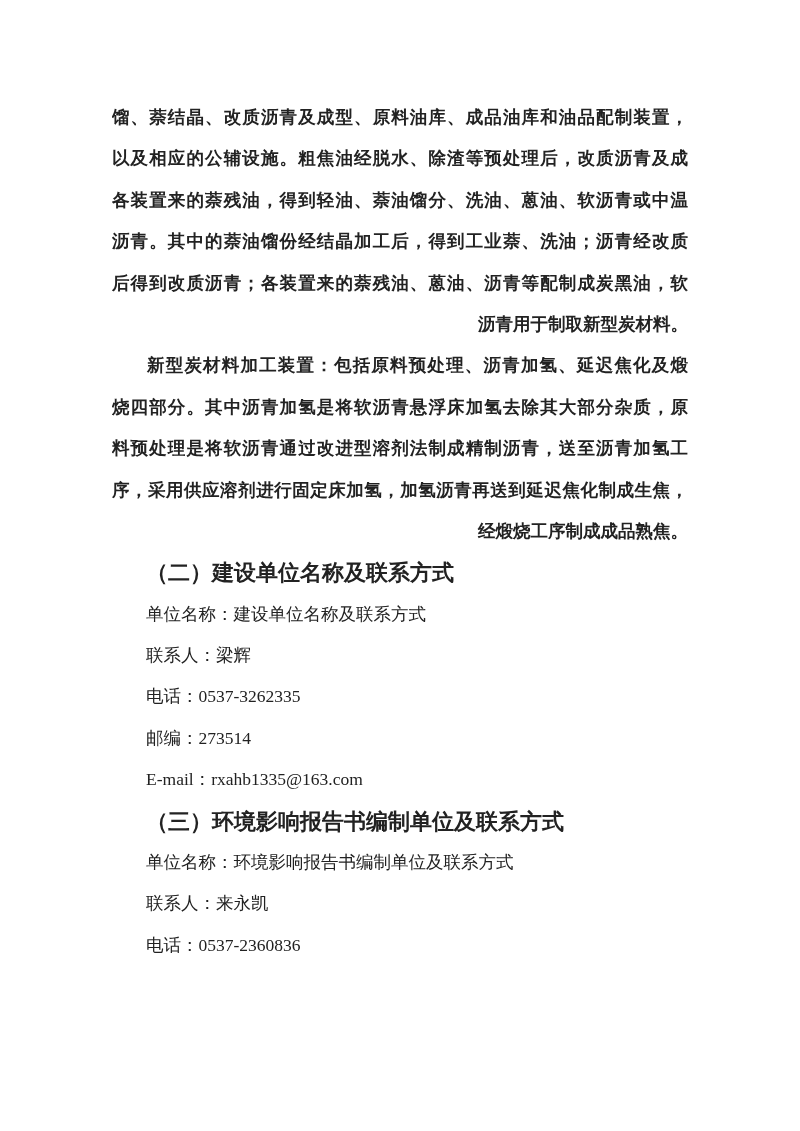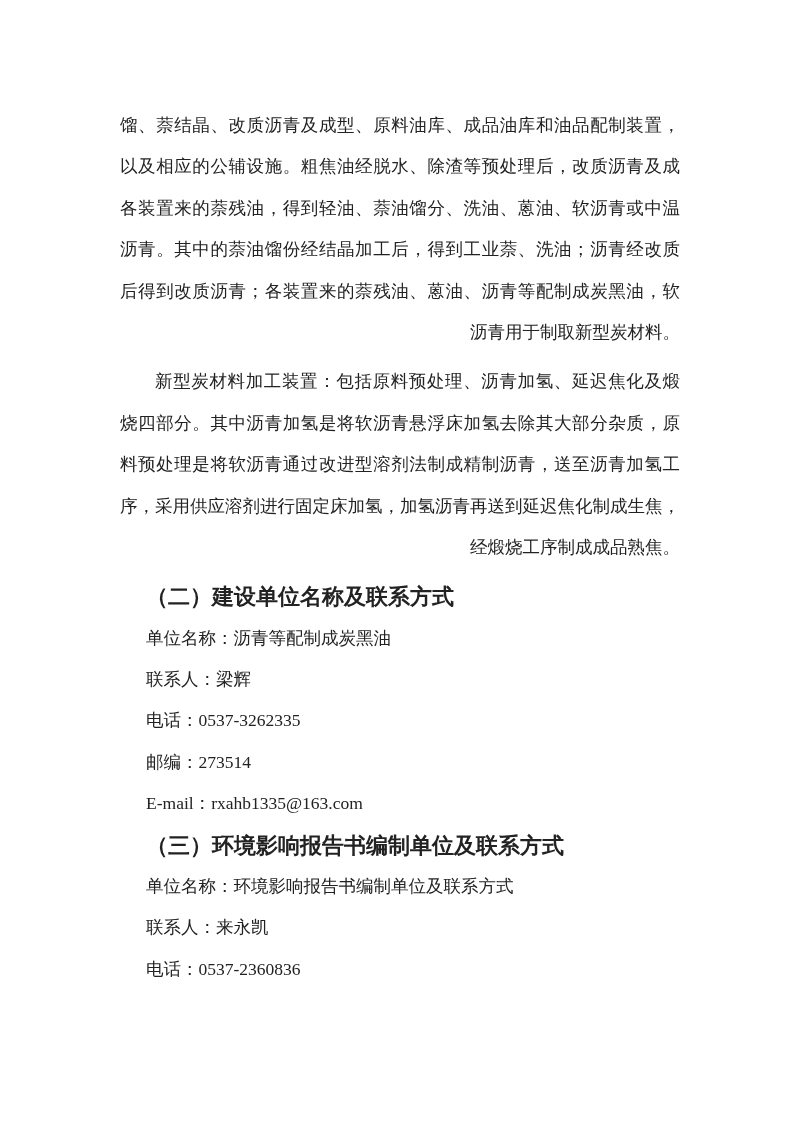--- a/index.html
+++ b/index.html
@@ -48,22 +48,23 @@
     overflow: hidden;
   }
   .item {
     display: block;
     height: 41.4px;
     line-height: 41.4px;
     padding-left: 34px;
     overflow: hidden;
   }
   p.para {
-    margin: 8px;
+    margin: 0;
     padding: 0;
+    font-weight: bold;
   }
 </style>
 </head>
 <body>
 
 <div class="page">
   <div class="content">
 
     <p class="para">
       <span class="line fill">馏、萘结晶、改质沥青及成型、原料油库、成品油库和油品配制装置，</span>
@@ -78,21 +79,21 @@
       <span class="line fill indent">新型炭材料加工装置：包括原料预处理、沥青加氢、延迟焦化及煅</span>
       <span class="line fill">烧四部分。其中沥青加氢是将软沥青悬浮床加氢去除其大部分杂质，原</span>
       <span class="line fill">料预处理是将软沥青通过改进型溶剂法制成精制沥青，送至沥青加氢工</span>
       <span class="line fill">序，采用供应溶剂进行固定床加氢，加氢沥青再送到延迟焦化制成生焦，</span>
       <span class="line">经煅烧工序制成成品熟焦。</span>
     </p>
 
     <div class="heading">（二）建设单位名称及联系方式</div>
 
     <div class="item">
-      <span>单位名称：</span><span>沥青等配制成炭黑油</span>
+      <span>单位名称：</span><span>建设单位名称及联系方式</span>
     </div>
     <div class="item">
       <span>联系人：</span><span>梁辉</span>
     </div>
     <div class="item">
       <span>电话：</span><span>0537-3262335</span>
     </div>
     <div class="item">
       <span>邮编：</span><span>273514</span>
     </div>

